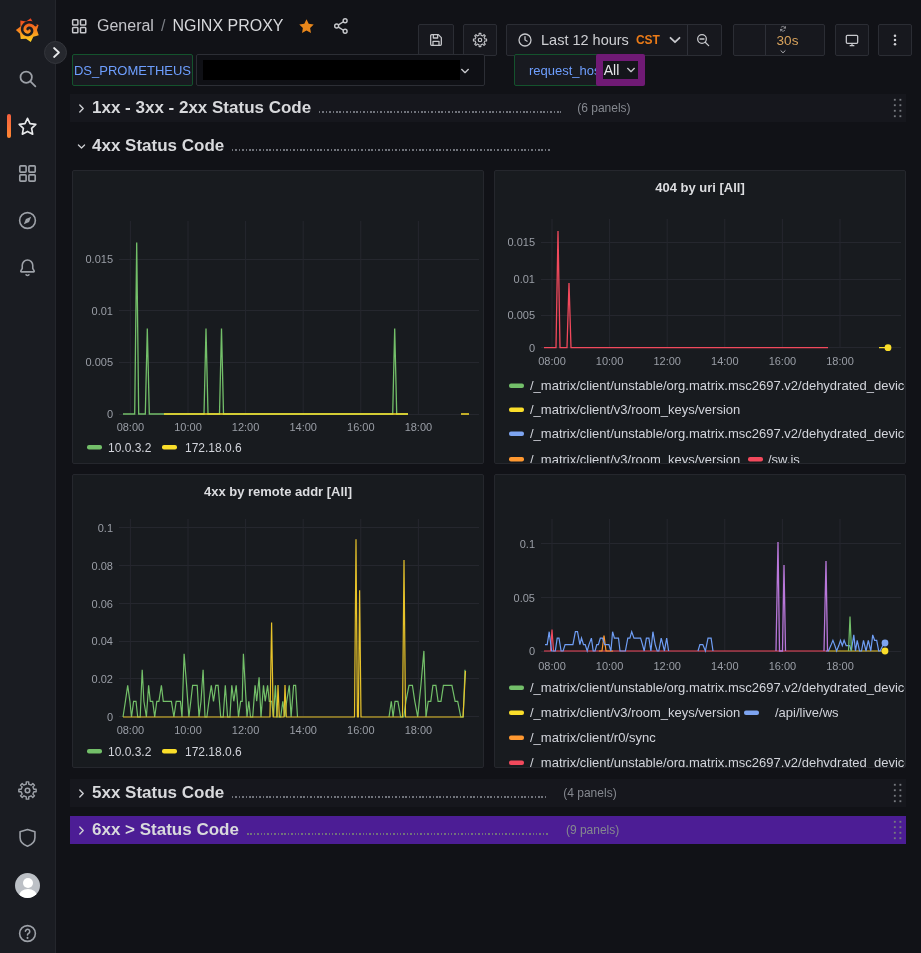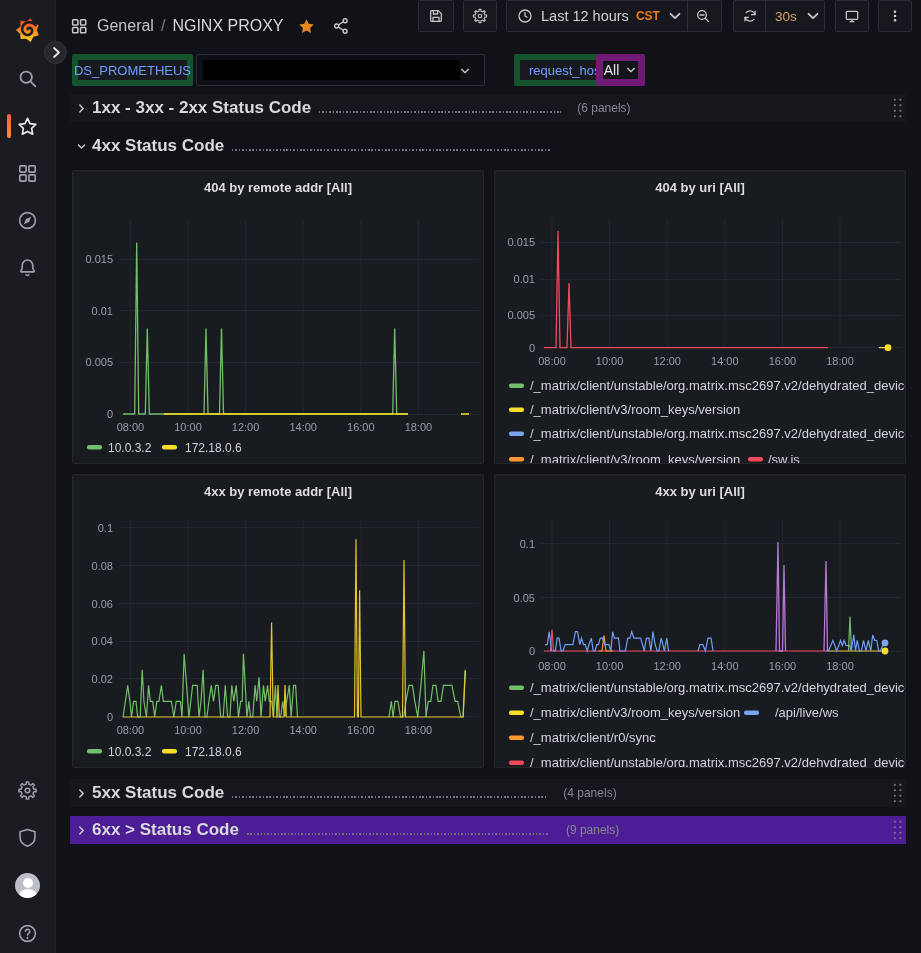--- a/index.html
+++ b/index.html
@@ -22,29 +22,29 @@
   #avatar { position:absolute; left:15px; top:873px; width:25px; height:25px;
     border-radius:50%; background:#bcc0c6; overflow:hidden; }
   #avatar .head { position:absolute; left:7.5px; top:4.5px; width:10px; height:10px;
     border-radius:50%; background:#fff; }
   #avatar .bod { position:absolute; left:3.5px; top:15.5px; width:18px; height:14px;
     border-radius:50%; background:#fff; }
 
   
   #crumb { position:absolute; left:70px; top:0; height:52px; display:flex;
     align-items:center; color:#c7c8cc; font-size:16px; }
-  .navbtn { position:absolute; top:0; height:32px; background:#17181e;
+  .navbtn { position:absolute; top:24px; height:32px; background:#17181e;
     border:1px solid #2b2d34; border-radius:2px; color:#c7c8cc;
     display:flex; align-items:center; justify-content:center; font-size:14px; }
   .navbtn svg { width:16px; height:16px; }
 
   
   .vbox { position:absolute; top:54px; height:32px; border-radius:2px;
     display:flex; align-items:center; justify-content:center; }
-  .vlabel { background:#181a20; border:6px solid #14532d; color:#6e9fff;
+  .vlabel { background:#181a20; border:1px solid #14532d; color:#6e9fff;
     font-size:13px; font-weight:500; }
 
   
   .rowhdr { position:absolute; left:70px; width:836px; height:28px;
     display:flex; align-items:center; color:#d8d9dc; }
   .rowhdr .chev { width:22px; text-align:center; color:#cfd0d4; }
   .rowhdr .chev svg { width:11px; height:11px; display:block; margin:0 auto; }
   .rowhdr .ttl { font-size:17px; font-weight:bold; white-space:nowrap; letter-spacing:0; }
   .rowhdr .dots { height:2px; margin:7px 16px 0 8px;
     background-image:repeating-linear-gradient(90deg,#70737b 0 1.5px,transparent 1.5px 3.4px); }
@@ -188,21 +188,21 @@
     <span style="margin-left:7px;font-size:12px;font-weight:bold;color:#eb7b18;">CST</span>
     <svg viewBox="0 0 16 16" width="11" height="11" style="margin-left:7px" fill="none" stroke="#c7c8cc" stroke-width="1.8" stroke-linecap="round" stroke-linejoin="round">
         <path d="M3.5 5.8 L8 10.2 L12.5 5.8"></path>
       </svg>
     <div style="position:absolute;left:180px;top:0;width:1px;height:30px;background:#2e3038;"></div>
     <svg viewBox="0 0 24 24" width="17" height="17" style="position:absolute;left:188px;top:7px;" fill="none" stroke="#c7c8cc" stroke-width="1.9">
         <circle cx="10.5" cy="10.5" r="6.5"></circle>
         <path d="M15.3 15.3 L20.5 20.5 M7.5 10.5 H13.5" stroke-linecap="round"></path>
       </svg>
   </div>
-  <div class="navbtn" style="left:733px;width:92px;justify-content:flex-start;">
+  <div class="navbtn" style="left:733px;width:92px;justify-content:flex-start;flex-direction:column;">
     <svg viewBox="0 0 24 24" width="16" height="16" style="margin-left:8px" fill="none" stroke="#c7c8cc" stroke-width="1.9" stroke-linecap="round" stroke-linejoin="round">
         <path d="M19.3 10 A7.6 7.6 0 0 0 6.2 6.9 M4.7 14 A7.6 7.6 0 0 0 17.8 17.1"></path>
         <path d="M19.6 4.8 L19.6 10 L14.4 10 M4.4 19.2 L4.4 14 L9.6 14"></path>
       </svg>
     <div style="position:absolute;left:31px;top:0;width:1px;height:30px;background:#2e3038;"></div>
     <span style="margin-left:17px;font-size:13.5px;color:#d9a35c;">30s</span>
     <svg viewBox="0 0 16 16" width="11" height="11" style="margin-left:8px" fill="none" stroke="#c7c8cc" stroke-width="1.8" stroke-linecap="round" stroke-linejoin="round">
         <path d="M3.5 5.8 L8 10.2 L12.5 5.8"></path>
       </svg>
   </div>
@@ -272,21 +272,20 @@
           <path d="M5.5 3 L10.5 8 L5.5 13"></path>
         </svg>
       </div>
     <div class="ttl">6xx &gt; Status Code</div>
     <div class="dots" style="width:303px;"></div>
     <div class="cnt">(9 panels)</div>
     <div class="draghandle"></div>
   </div>
 
   <div class="panel" style="left:72px;top:170px;" id="p1">
-    <div class="ptitle">404 by remote addr [All]</div>
     <svg class="chart" width="412" height="294">
       <g stroke="#25272e" stroke-width="1">
         <path d="M46,88.5 H406 M46,139.5 H406 M46,191.5 H406 M46,243.5 H406"></path>
         <path d="M57.4,50 V243 M115,50 V243 M172.6,50 V243 M230.2,50 V243 M287.8,50 V243 M345.4,50 V243"></path>
       </g>
       <g font-size="11" fill="#9a9ea6">
         <text x="40" y="92" text-anchor="end">0.015</text>
         <text x="40" y="143.5" text-anchor="end">0.01</text>
         <text x="40" y="195" text-anchor="end">0.005</text>
         <text x="40" y="247" text-anchor="end">0</text>
@@ -371,21 +370,20 @@
       <path d="M50,242 H197 L198.6,147.5 L200.2,242 H204 L205,210 L206.3,242 H211 L212,210 L213.3,242 H281.5 L283,64.3 L284.4,242 L285.4,242 L286.6,115.3 L288,242 H329.5 L331,85.1 L332.5,242 H390 L392.5,196" fill="none" stroke="#e7c32a" stroke-width="1.2"></path>
       <g>
         <rect x="14" y="274" width="15" height="4.5" rx="2" fill="#73bf69"></rect>
         <text x="35" y="280.5" font-size="12" fill="#d2d4db">10.0.3.2</text>
         <rect x="89" y="274" width="15" height="4.5" rx="2" fill="#fade2a"></rect>
         <text x="112" y="280.5" font-size="12" fill="#d2d4db">172.18.0.6</text>
       </g>
     </svg>
   </div>
   <div class="panel" style="left:494px;top:474px;" id="p4">
-    <div class="ptitle">4xx by uri [All]</div>
     <svg class="chart" width="412" height="294">
       <g stroke="#25272e" stroke-width="1">
         <path d="M46,68.5 H406 M46,122.5 H406 M46,176.5 H406"></path>
         <path d="M57,44 V176 M114.6,44 V176 M172.2,44 V176 M229.8,44 V176 M287.4,44 V176 M345,44 V176"></path>
       </g>
       <g font-size="11" fill="#9a9ea6">
         <text x="40" y="72.5" text-anchor="end">0.1</text>
         <text x="40" y="126.5" text-anchor="end">0.05</text>
         <text x="40" y="180" text-anchor="end">0</text>
         <text x="57" y="195" text-anchor="middle">08:00</text>

